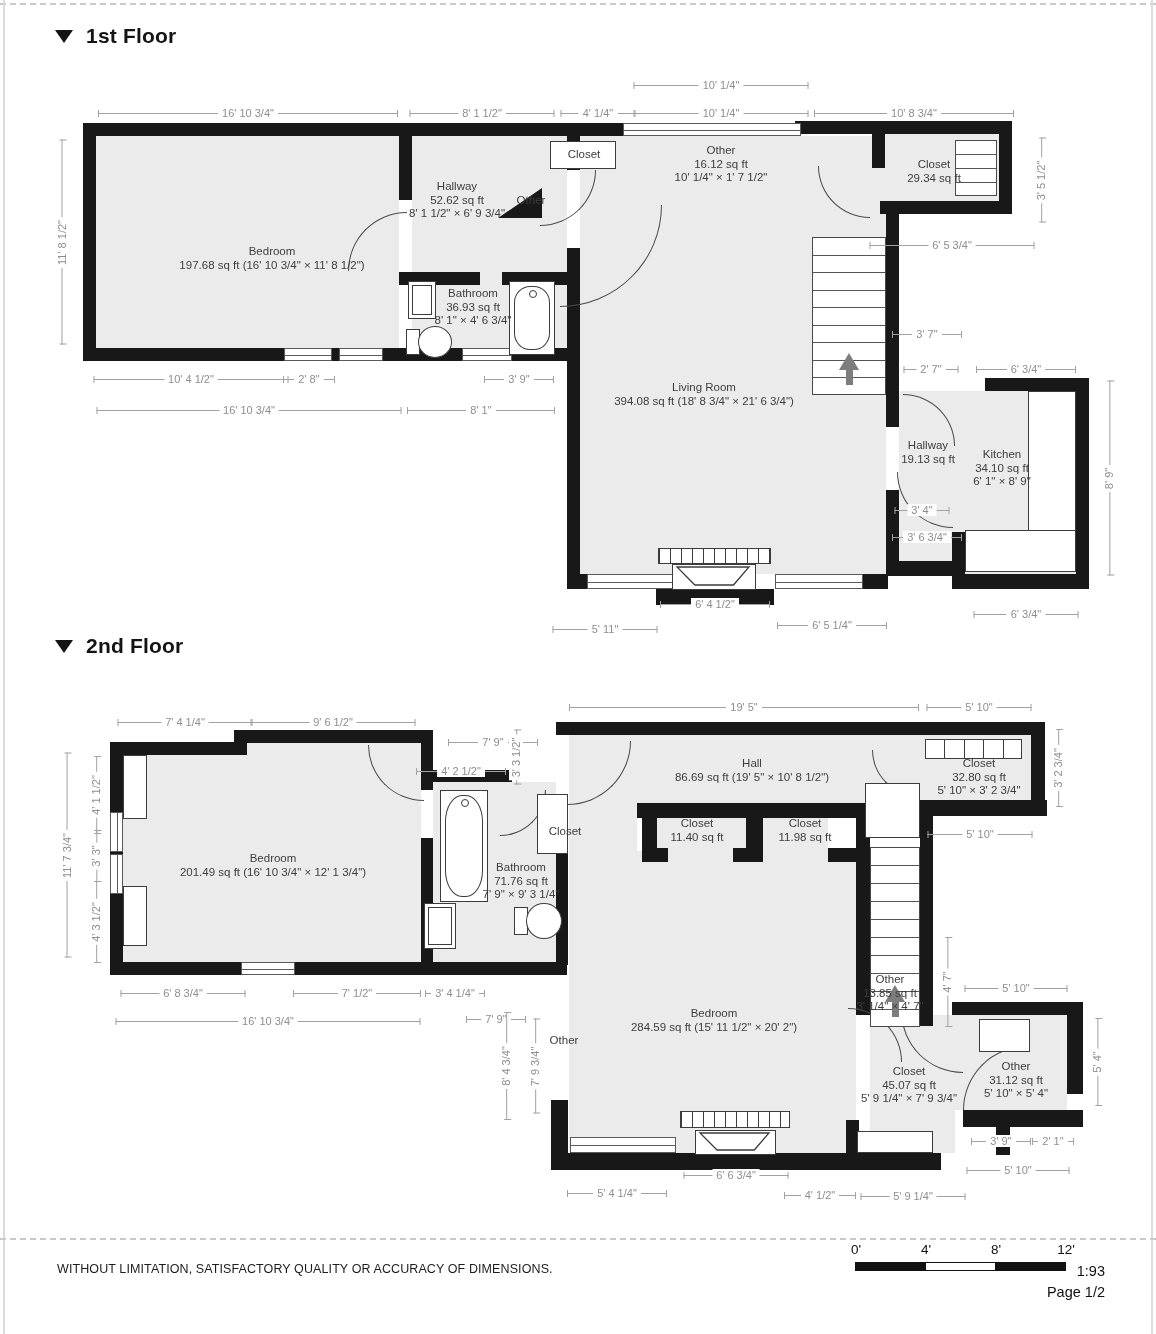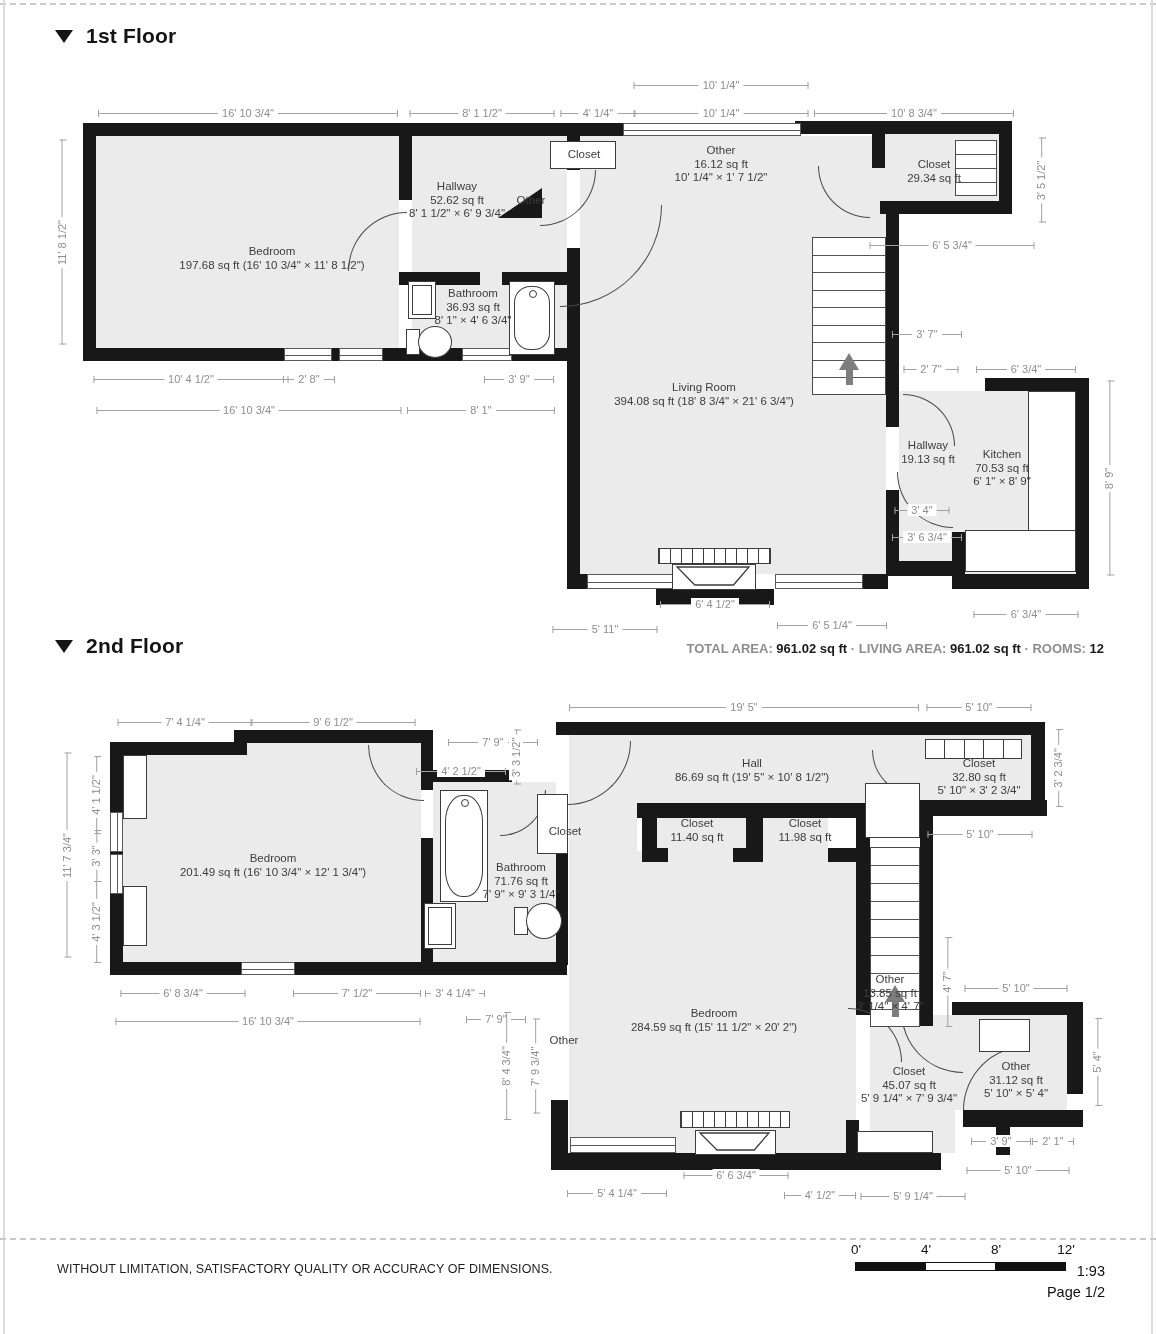--- a/index.html
+++ b/index.html
@@ -60,30 +60,20 @@
   <div class="sec" style="left:55px;top:24px;">
     <span class="tri"></span>
     <span>1st Floor</span>
   </div>
 
   <div class="sec" style="left:55px;top:634px;">
     <span class="tri"></span>
     <span>2nd Floor</span>
   </div>
 
-  <div class="summary" style="right:52px;top:641px;">
-    <span>TOTAL AREA:</span>
-    <b>961.02 sq ft</b>
-    <span>·</span>
-    <span>LIVING AREA:</span>
-    <b>961.02 sq ft</b>
-    <span>·</span>
-    <span>ROOMS:</span>
-    <b>12</b>
-  </div>
 
   <div class="stage" id="stage">
       <div class="f" style="left: 96px; top: 136px; width: 303px; height: 212px;"></div>
       <div class="f" style="left: 412px; top: 136px; width: 155px; height: 212px;"></div>
       <div class="f" style="left: 580px; top: 136px; width: 306px; height: 438px;"></div>
       <div class="f" style="left: 885px; top: 134px; width: 114px; height: 67px;"></div>
       <div class="f" style="left: 899px; top: 391px; width: 66px; height: 183px;"></div>
       <div class="f" style="left: 965px; top: 391px; width: 111px; height: 183px;"></div>
       <div class="f" style="left: 123px; top: 743px; width: 298px; height: 219px;"></div>
       <div class="f" style="left: 433px; top: 782px; width: 123px; height: 180px;"></div>
@@ -267,21 +257,21 @@
       <div class="room" style="left: 704px; top: 394px;">
         <div>Living Room</div>
         <div>394.08 sq ft (18' 8 3/4" × 21' 6 3/4")</div>
       </div>
       <div class="room" style="left: 928px; top: 452px;">
         <div>Hallway</div>
         <div>19.13 sq ft</div>
       </div>
       <div class="room" style="left: 1002px; top: 468px;">
         <div>Kitchen</div>
-        <div>70.53 sq ft</div>
+        <div>34.10 sq ft</div>
         <div>6' 1" × 8' 9"</div>
       </div>
       <div class="dim" style="left: 721px; top: 85px; width: 175px;">
         <div class="ln"></div>
         <span class="lbl">10' 1/4"</span>
       </div>
       <div class="dim" style="left: 248px; top: 113px; width: 300px;">
         <div class="ln"></div>
         <span class="lbl">16' 10 3/4"</span>
       </div>

